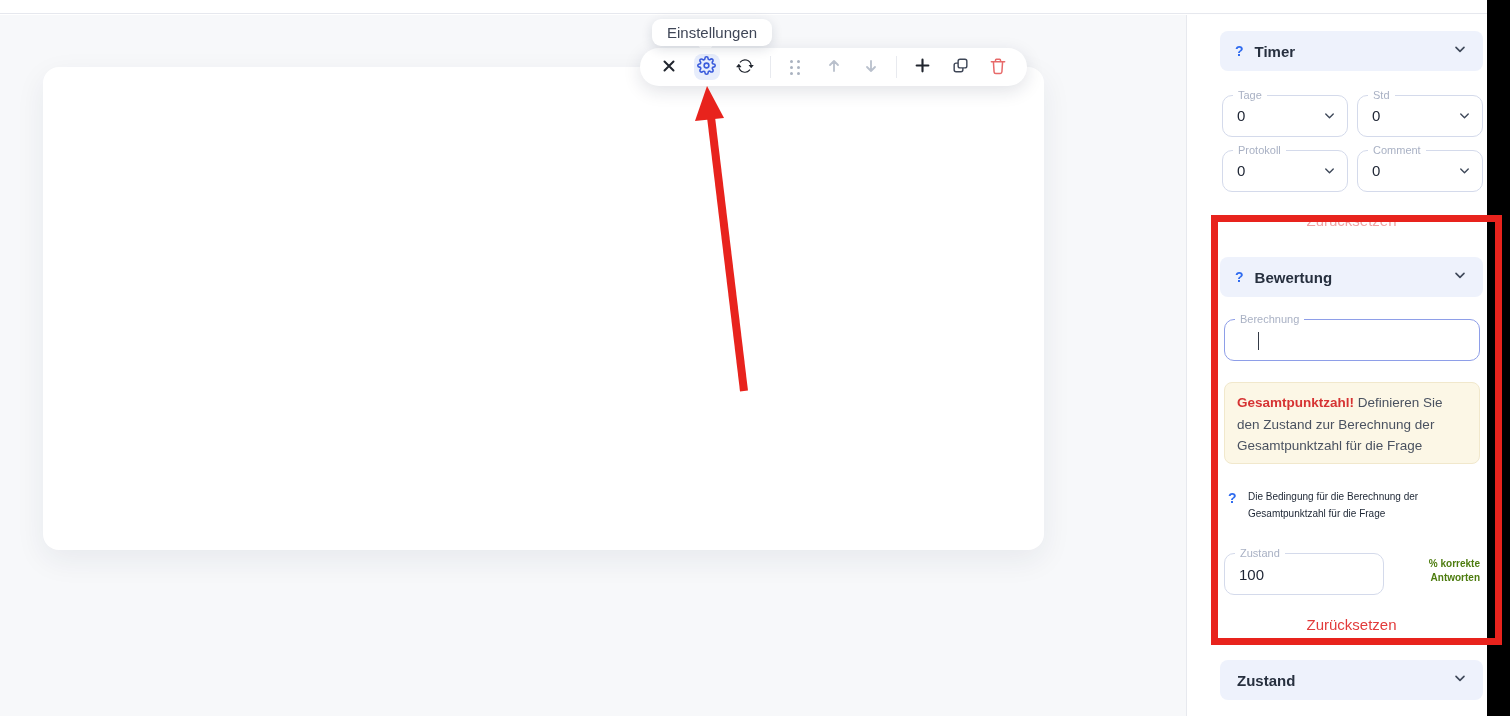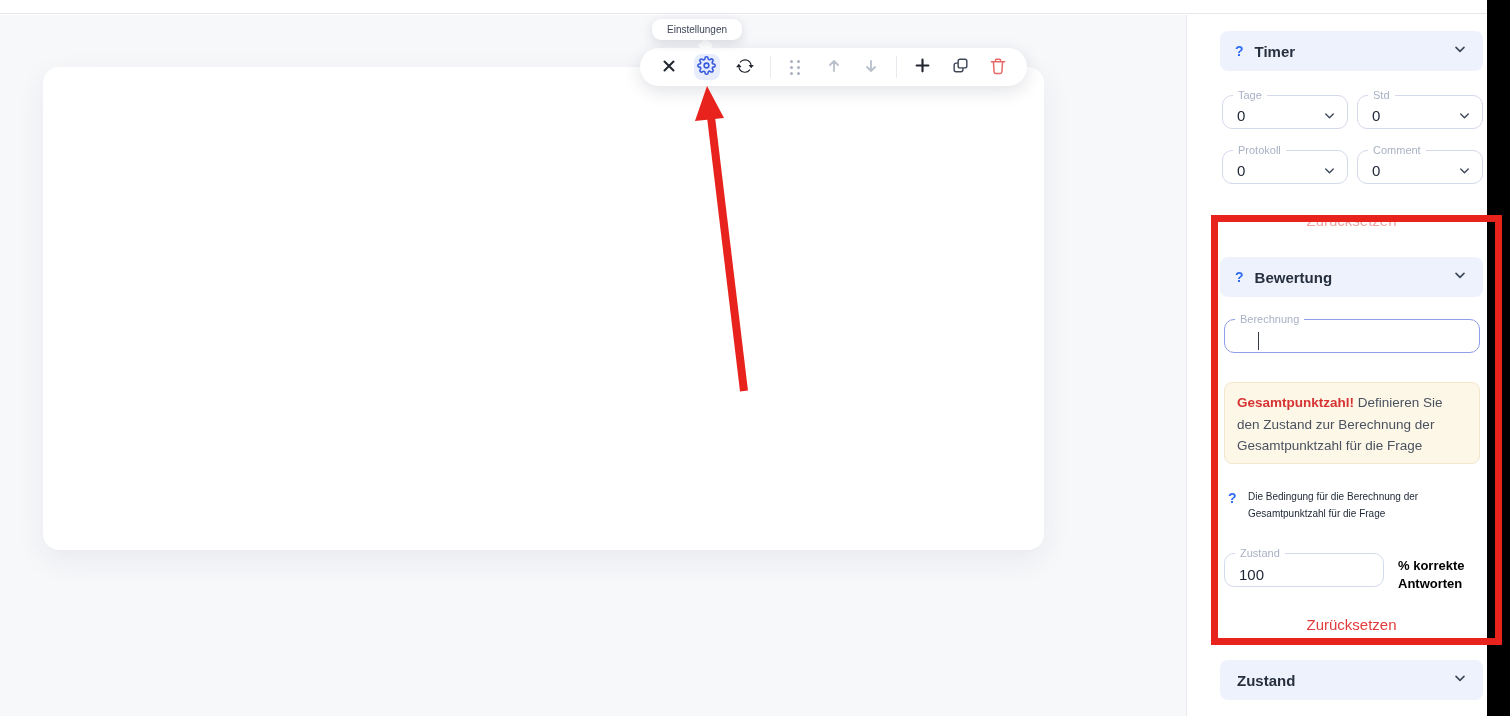--- a/index.html
+++ b/index.html
@@ -50,51 +50,51 @@
 
   
   .toolbar { left:640px; top:48px; width:387px; height:38px; background:#ffffff; border-radius:19px;
              box-shadow:0 5px 18px rgba(23,34,63,0.13); display:flex; align-items:center; padding:0 16px; gap:12px; z-index:10; }
   .tb-btn { background:none; border:none; width:26px; height:26px; display:flex; align-items:center; justify-content:center; cursor:pointer; border-radius:8px; }
   .tb-btn.active { background:#e7edfc; }
   .tb-sep { width:1px; height:22px; background:#e8eaef; }
 
   
   .tooltip { left:652px; top:19px; background:#ffffff; border-radius:9px; box-shadow:0 3px 12px rgba(23,34,63,0.14);
-             padding:5px 15px; font-size:10px; color:#3f4657; z-index:11; }
+             padding:5px 15px; font-size:15px; color:#3f4657; z-index:11; }
   .tooltip-tail { left:700px; top:40px; width:11px; height:11px; background:#ffffff; transform:rotate(45deg); border-radius:2px; z-index:11; }
 
   
   .arrow-overlay { left:0; top:0; width:1510px; height:716px; z-index:12; pointer-events:none; }
   .red-rect { left:1211px; top:215px; width:291px; height:430px; border:7px solid #e8231d; z-index:6; pointer-events:none; }
 
   
   .sb-header { left:1220px; width:263px; height:40px; background:#eef2fc; border-radius:8px; display:flex; align-items:center;
                padding:0 15px; gap:11px; cursor:pointer; z-index:2; }
   .sb-header .q { color:#2f6bef; font-weight:bold; font-size:14px; }
   .sb-header .t { color:#27303f; font-weight:bold; font-size:15px; flex:1; }
-  .field { position:absolute; height:34px; border:1px solid #d4daeb; border-radius:10px; background:#ffffff; z-index:2; }
+  .field { position:absolute; height:42px; border:1px solid #d4daeb; border-radius:10px; background:#ffffff; z-index:2; }
   .field .flabel { position:absolute; top:-7px; left:10px; background:#ffffff; padding:0 5px; font-size:11px; color:#a9b1c4; }
   .field .fval { position:absolute; left:14px; top:11px; font-size:15px; color:#1d2433; }
   .field .chev { position:absolute; right:10px; top:12px; }
   .field input { position:absolute; left:14px; top:2px; width:70%; height:36px; border:none; outline:none; font-size:15px;
                  color:#1d2433; font-family:"Liberation Sans",sans-serif; background:transparent; }
   .field.focused { border-color:#8e9ee8; }
   .caret { position:absolute; left:33px; top:12px; width:1px; height:18px; background:#343a46; z-index:3; }
 
   .reset-link { position:absolute; width:263px; left:1220px; text-align:center; font-size:15px; cursor:pointer; z-index:2; }
   .reset-dim { color:#f0a3a3; top:212px; }
   .reset-red { color:#e23b3b; top:616px; z-index:7; }
 
   .warn-box { left:1224px; top:382px; width:256px; height:82px; background:#fcf7e6; border:1px solid #f1e8cc; border-radius:8px;
               padding:9px 12px; font-size:13.5px; line-height:1.6; color:#4a5260; z-index:2; }
   .warn-box b { color:#d63333; }
   .cond-q { left:1228px; top:490px; color:#2f6bef; font-weight:bold; font-size:14px; z-index:2; }
   .cond-text { left:1248px; top:489px; width:238px; font-size:10px; line-height:1.65; color:#1c2533; z-index:2; }
-  .pct-suffix { left:1398px; top:557px; width:82px; font-size:13px; line-height:1.35; color:#000000; font-weight:bold; z-index:2; }
+  .pct-suffix { left:1398px; top:557px; width:82px; font-size:10px; line-height:1.35; color:#4d7c0f; font-weight:bold; text-align:right; z-index:2; }
 </style>
 </head>
 <body>
 
 <div class="abs topbar"></div>
 <div class="abs main-bg"></div>
 <div class="abs sidebar-bg"></div>
 <div class="abs black-strip"></div>
 
 <div class="abs card"></div>

